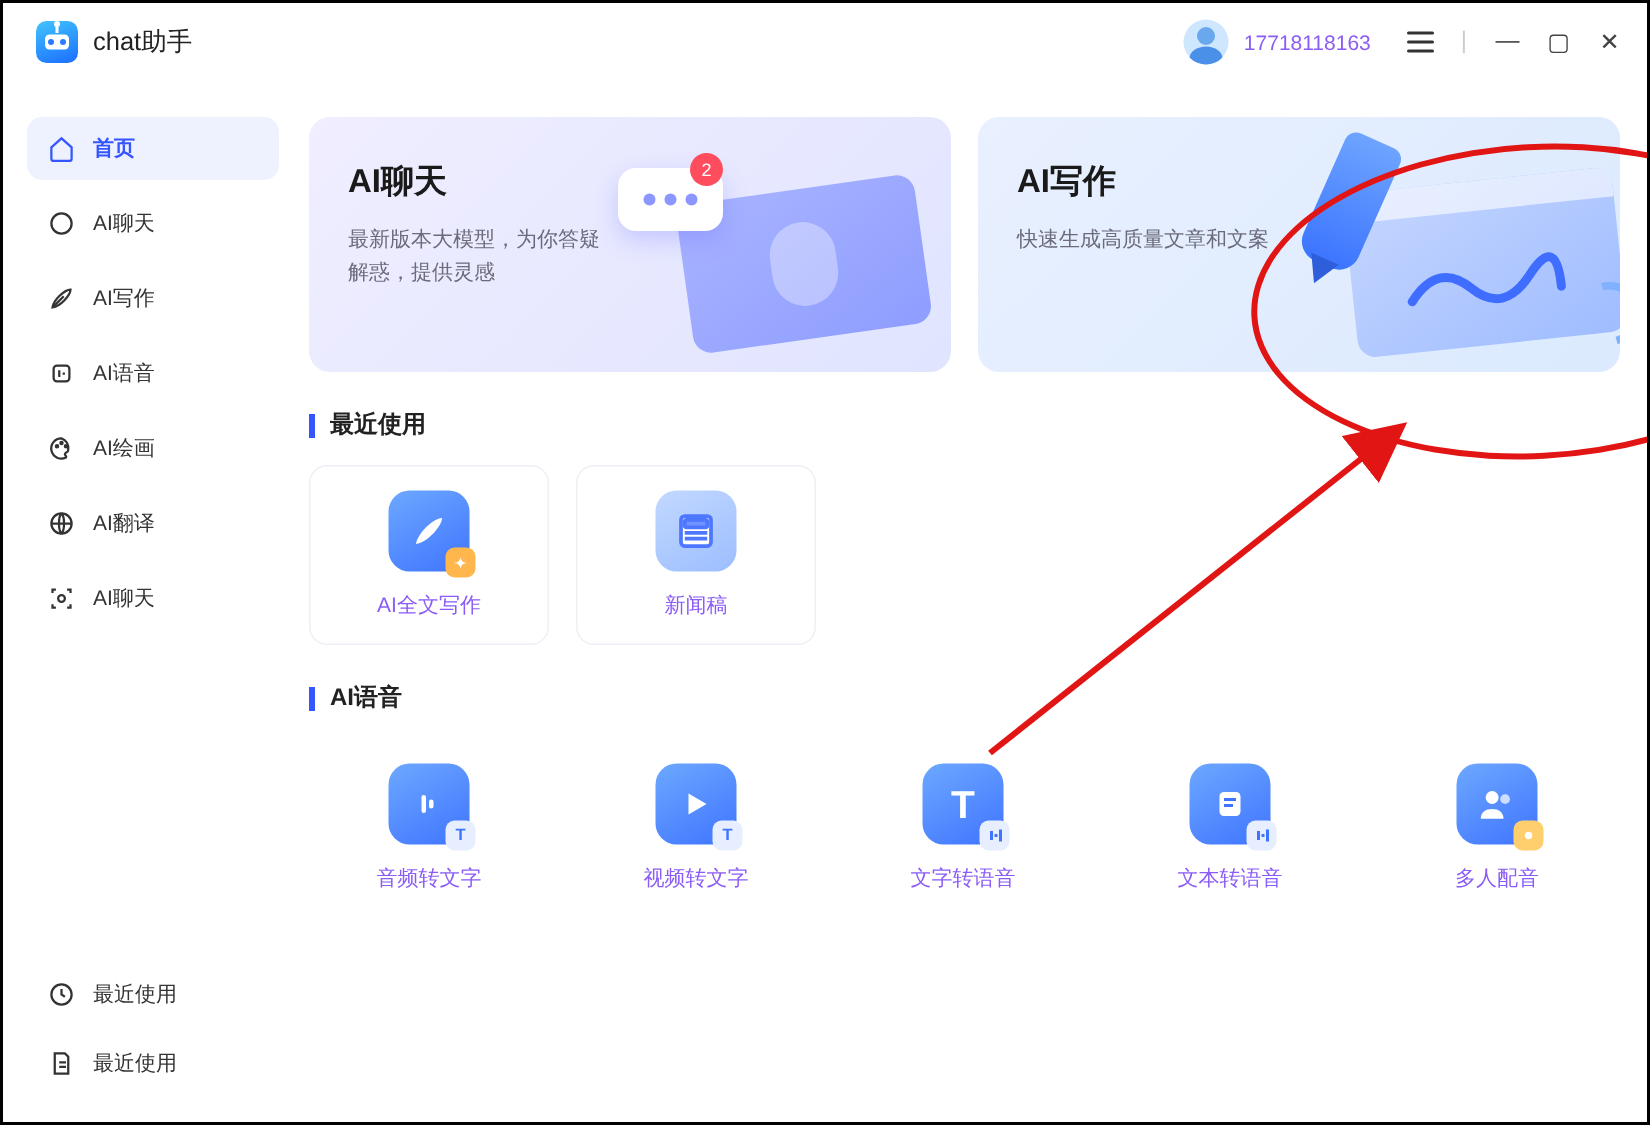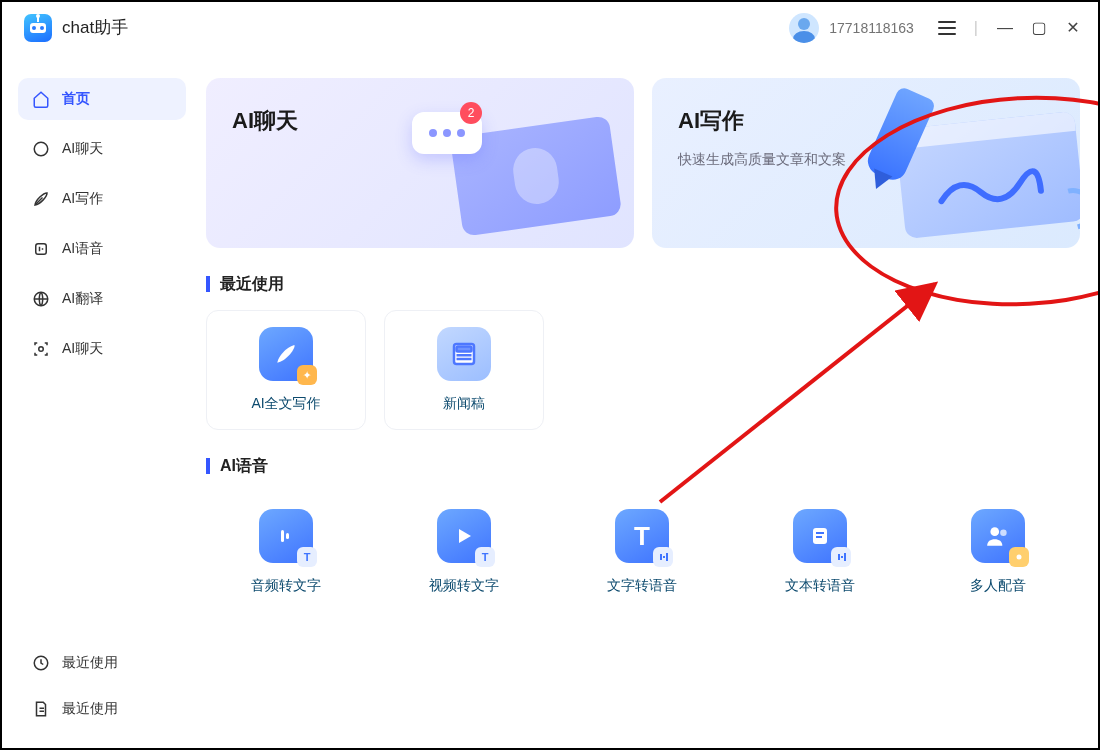--- a/index.html
+++ b/index.html
@@ -49,21 +49,21 @@
   .avatar {
     width:30px;height:30px;border-radius:50%;
     background:#cfe6ff;position:relative;overflow:hidden;
   }
   .avatar::before{
     content:"";position:absolute;width:12px;height:12px;border-radius:50%;background:#6aa8ee;top:5px;left:9px;
   }
   .avatar::after{
     content:"";position:absolute;width:22px;height:16px;border-radius:50% 50% 0 0;background:#4a8fe8;bottom:-4px;left:4px;
   }
-  .user-id { font-size:14px; color:#737373; }
+  .user-id { font-size:14px; color:#8b5cf6; }
   .win-controls { display:flex; align-items:center; gap:16px; font-size:16px; color:#444; }
   .win-controls .sep { color:#ccc; margin:0 2px; }
   .win-btn { width:18px; text-align:center; cursor:pointer; }
   .menu-btn {
     width:18px;height:14px;display:flex;flex-direction:column;justify-content:space-between;cursor:pointer;
   }
   .menu-btn span{display:block;height:2px;background:#333;border-radius:1px;}
 
   
   .body {
@@ -163,21 +163,21 @@
   .tile-icon.light{background:linear-gradient(150deg,#c2d8ff,#9cbeff);}
   .tile-icon .corner{
     position:absolute;right:-4px;bottom:-4px;width:20px;height:20px;border-radius:6px;background:#ffb74d;display:flex;align-items:center;justify-content:center;font-size:11px;color:#fff;
   }
   .tile-icon .cornerT{
     position:absolute;right:-4px;bottom:-4px;width:20px;height:20px;border-radius:6px;background:#e6eeff;display:flex;align-items:center;justify-content:center;font-size:11px;color:#3f74ff;font-weight:700;
   }
   .tile-icon .waves{
     position:absolute;right:-4px;bottom:-4px;width:20px;height:20px;border-radius:6px;background:#e6eeff;display:flex;align-items:center;justify-content:center;
   }
-  .tile-label{font-size:14px;color:#0c4a6e;}
+  .tile-label{font-size:14px;color:#8b5cf6;}
 
   
   svg{display:block;}
 </style>
 </head>
 <body>
 
 <div class="titlebar">
   <div class="app-icon">
     <span class="antenna"></span>
@@ -237,20 +237,31 @@
         <svg width="18" height="18" viewBox="0 0 24 24" fill="none" stroke="currentColor" stroke-width="2">
             <rect x="5" y="5" width="14" height="14" rx="3"></rect>
             <path d="M10 9v6M14 11v2"></path>
           </svg>
       </span>
       <span>AI语音</span>
     </div>
     <div class="nav-item">
       <span class="nav-icon">
         <svg width="18" height="18" viewBox="0 0 24 24" fill="none" stroke="currentColor" stroke-width="2">
+            <path d="M12 3a9 9 0 1 0 4 17c1-1-1-2-1-3 0-2 3-1 3-4a9 9 0 0 0-6-10z"></path>
+            <circle cx="8" cy="10" r="1"></circle>
+            <circle cx="12" cy="7" r="1"></circle>
+            <circle cx="16" cy="10" r="1"></circle>
+          </svg>
+      </span>
+      <span>AI绘画</span>
+    </div>
+    <div class="nav-item">
+      <span class="nav-icon">
+        <svg width="18" height="18" viewBox="0 0 24 24" fill="none" stroke="currentColor" stroke-width="2">
             <circle cx="12" cy="12" r="9"></circle>
             <path d="M3 12h18M12 3c3 3 3 15 0 18M12 3c-3 3-3 15 0 18"></path>
           </svg>
       </span>
       <span>AI翻译</span>
     </div>
     <div class="nav-item">
       <span class="nav-icon">
         <svg width="18" height="18" viewBox="0 0 24 24" fill="none" stroke="currentColor" stroke-width="2">
             <path d="M4 7V4h3M20 7V4h-3M4 17v3h3M20 17v3h-3"></path>
@@ -282,20 +293,21 @@
         <span>最近使用</span>
       </div>
     </div>
   </div>
 
   <div class="main">
 
     <div class="hero-row">
       <div class="hero-card hero-chat">
         <div class="hero-title">AI聊天</div>
+        <div class="hero-sub">最新版本大模型，为你答疑解惑，提供灵感</div>
         <div class="decor">
           <div class="dev1"></div>
           <div class="bubble">
               <span></span>
               <span></span>
               <span></span>
             </div>
           <div class="badge2">2</div>
         </div>
       </div>

